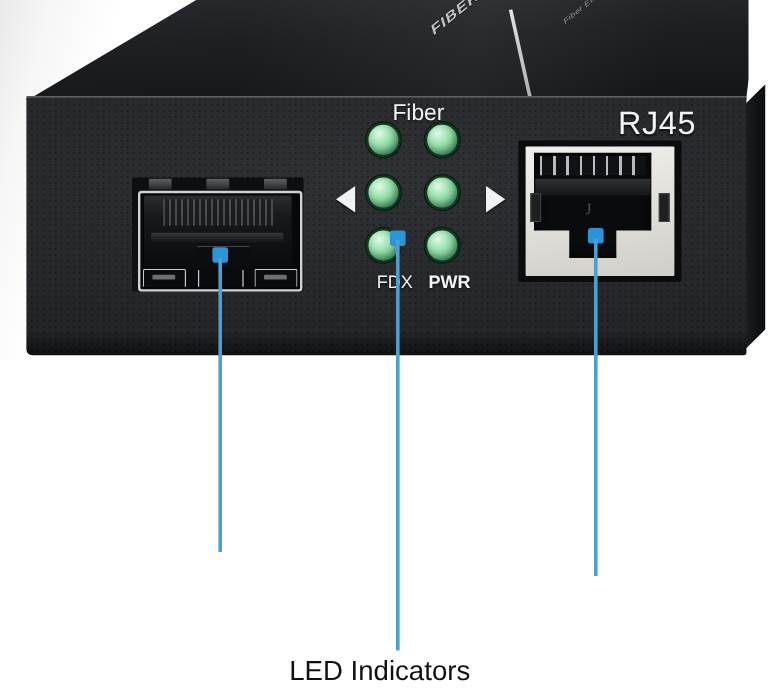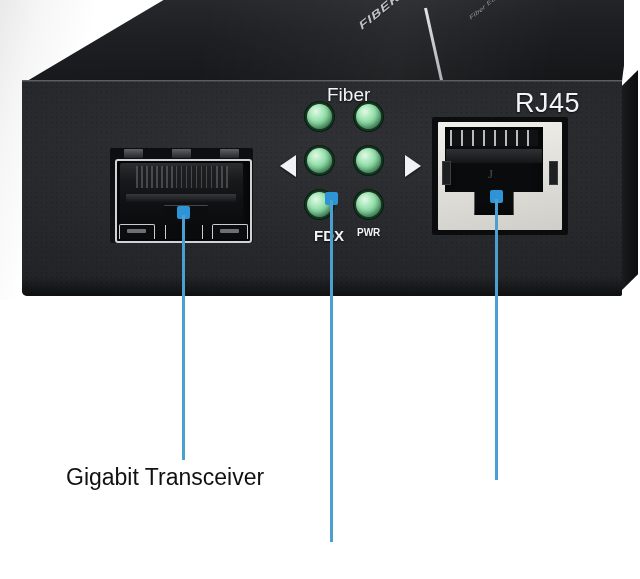--- a/index.html
+++ b/index.html
@@ -160,25 +160,25 @@
     margin-left: 40px;
   }
   .link-label {
     left: 327px; top: 84px;
     font-size: 19px;
     font-weight: 400;
   }
   .fdx-label {
     left: 314px; top: 227px;
     font-size: 15px;
-    font-weight: 700;
+    font-weight: 400;
   }
   .pwr-label {
     left: 357px; top: 227px;
-    font-size: 10px;
+    font-size: 15px;
     font-weight: 700;
   }
 
   .sfp-port {
     position: absolute;
     left: 110px; top: 148px;
     width: 143px; height: 95px;
   }
   
   .sfp-flange {
@@ -466,21 +466,21 @@
       <div class="led led-r2 led-c2"></div>
       <div class="led led-r3 led-c1"></div>
       <div class="led led-r3 led-c2"></div>
       <div class="arrow arrow-left"></div>
       <div class="arrow arrow-right"></div>
     </div>
   </div>
 
   <div class="marker" style="left:177px; top:206px;"></div>
   <div class="leader" style="left:182px; top:215px; height:245px;"></div>
-  <div class="anno" id="anno-sfp">Gigabit Transceiver</div>
 
   <div class="marker" style="left:325px; top:192px;"></div>
   <div class="leader" style="left:330px; top:200px; height:342px;"></div>
+  <div class="anno" id="anno-led">LED Indicators</div>
 
   <div class="marker" style="left:490px; top:190px;"></div>
   <div class="leader" style="left:495px; top:199px; height:281px;"></div>
 
 </div>
 
 </body></html>

